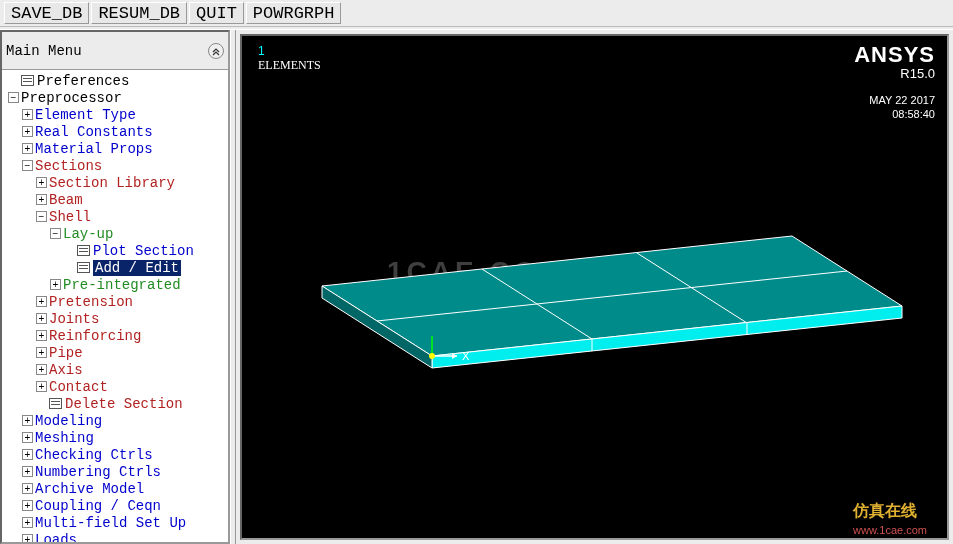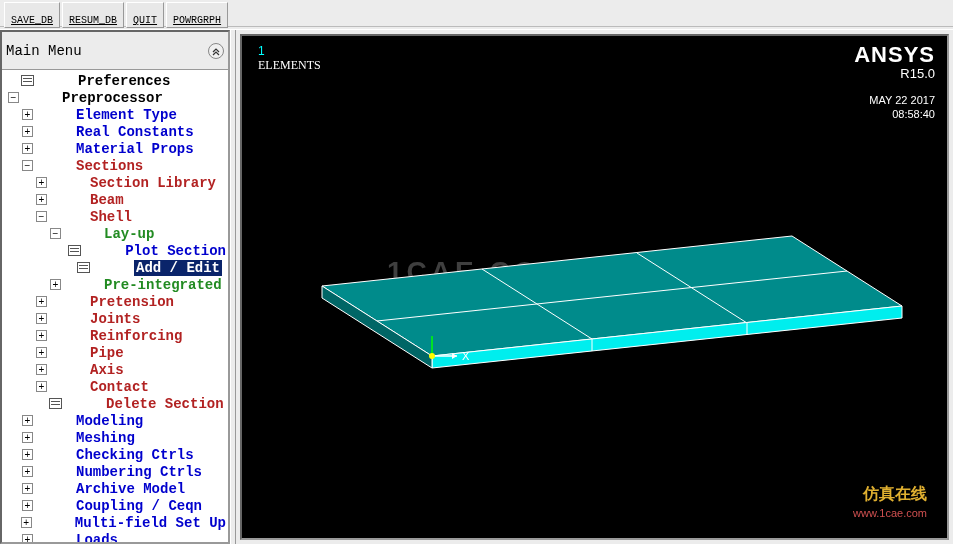--- a/index.html
+++ b/index.html
@@ -13,28 +13,27 @@
 }
 .toolbar {
   height: 26px;
   padding: 2px 4px;
   background: #ececec;
   display: flex;
   gap: 2px;
 }
 .toolbar button {
   font-family: "Courier New", monospace;
-  font-size: 10px;
-  padding: 12px 6px;
+  font-size: 17px;
+  padding: 1px 6px;
   background: #e8e8e8;
   border: 1px solid #999;
   border-top-color: #fff;
   border-left-color: #fff;
   cursor: pointer;
-  text-decoration: underline;
 }
 .divider-h {
   height: 4px;
   background: #ececec;
   border-top: 1px solid #bbb;
   border-bottom: 1px solid #fff;
 }
 .main-area {
   display: flex;
   height: calc(100% - 30px);
@@ -103,21 +102,21 @@
   flex-shrink: 0;
 }
 .icon-box::before, .icon-box::after {
   content: "";
   position: absolute;
   background: #555;
   height: 1px;
 }
 .icon-box::before { top: 2px; left: 1px; right: 1px; }
 .icon-box::after { top: 5px; left: 1px; right: 1px; }
-.label { font-weight: bold; margin-left: 41px; }
+.label { font-weight: normal; }
 .c-black { color: #000; }
 .c-blue { color: #0000cd; }
 .c-red { color: #b22222; }
 .c-green { color: #228b22; }
 .selected { background: #0a246a; color: #fff !important; }
 .vdivider {
   width: 6px;
   background: #ececec;
   border-left: 1px solid #fff;
   border-right: 1px solid #999;
@@ -184,24 +183,24 @@
   position: absolute;
   top: 220px; left: 145px;
   font-size: 28px;
   color: rgba(180,180,180,0.35);
   font-weight: bold;
   font-family: sans-serif;
   letter-spacing: 4px;
 }
 .watermark-bottom {
   position: absolute;
-  bottom: 17px; right: 20px;
+  bottom: 0; right: 20px;
   font-size: 11px;
   color: #aaa;
-  text-align: right;
+  text-align: left;
   line-height: 1.4;
 }
 .watermark-bottom .zh { color: #e0b030; font-size: 16px; font-weight: bold; }
 .watermark-bottom .url { color: #d05050; }
 </style>
 </head>
 <body>
 
 <div class="toolbar">
   <button>SAVE_DB</button>

